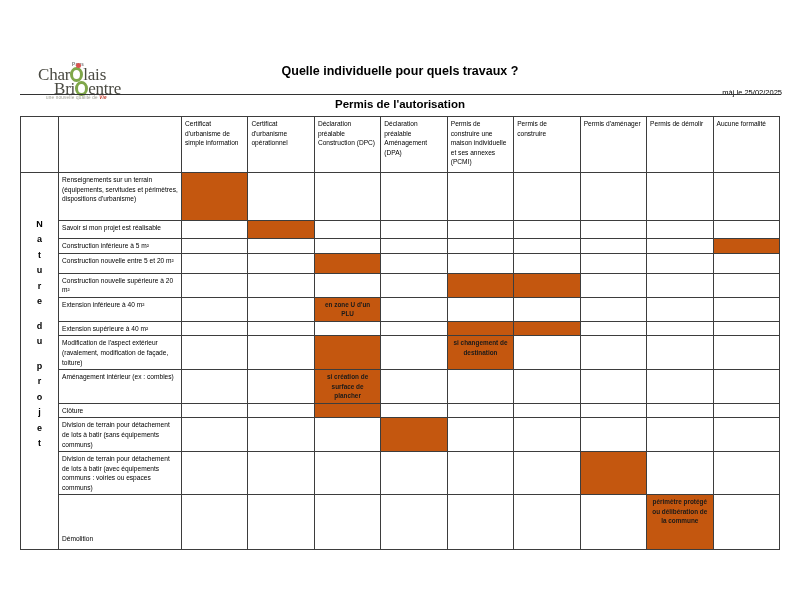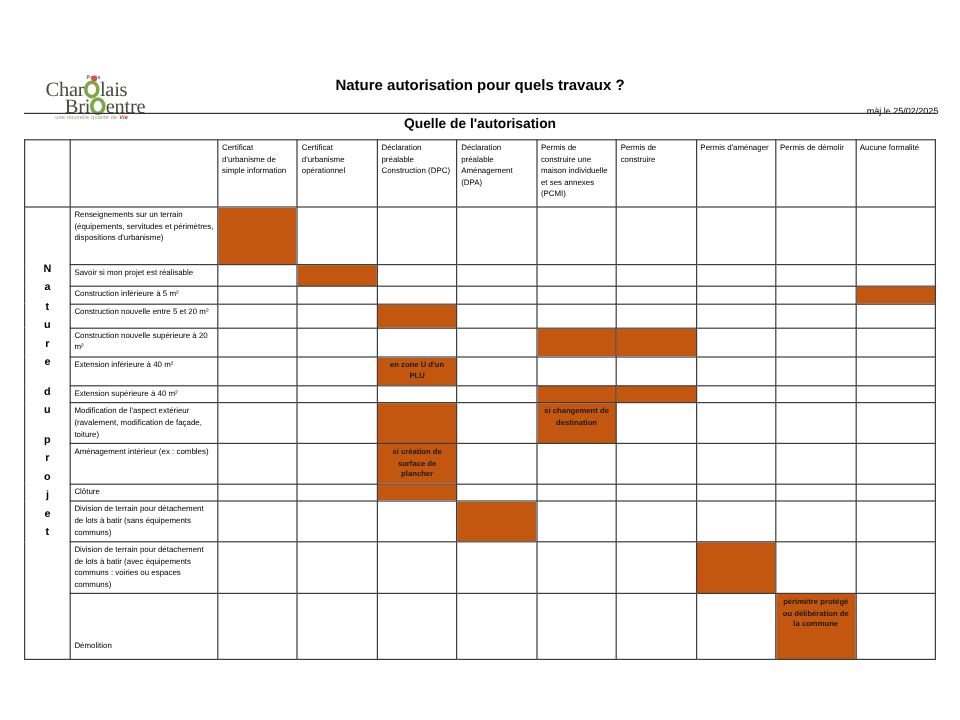--- a/index.html
+++ b/index.html
@@ -104,25 +104,25 @@
 
   <div class="header">
 
     <div class="logo">
       <div class="logo-pays">Pays</div>
       <div class="logo-l1"><span>Char</span><span class="oshape"></span><span>lais</span></div>
       <div class="logo-l2"><span>Bri</span><span class="oshape plain"></span><span>entre</span></div>
       <div class="logo-tag"><span>une nouvelle qualité de </span><b>Vie</b></div>
     </div>
 
-    <div class="main-title">Nature autorisation pour quels travaux ?</div>
+    <div class="main-title">Quelle individuelle pour quels travaux ?</div>
     <div class="maj">màj le 25/02/2025</div>
   </div>
 
-  <div class="banner">Quelle de l'autorisation</div>
+  <div class="banner">Permis de l'autorisation</div>
 
   <table class="grid">
     <thead>
       <tr>
         <th class="hdr-blank-a"></th>
         <th class="hdr-blank-b"></th>
         <th class="colhead">Certificat d'urbanisme de simple information</th>
         <th class="colhead">Certificat d'urbanisme opérationnel</th>
         <th class="colhead">Déclaration préalable Construction (DPC)</th>
         <th class="colhead">Déclaration préalable Aménagement (DPA)</th>

